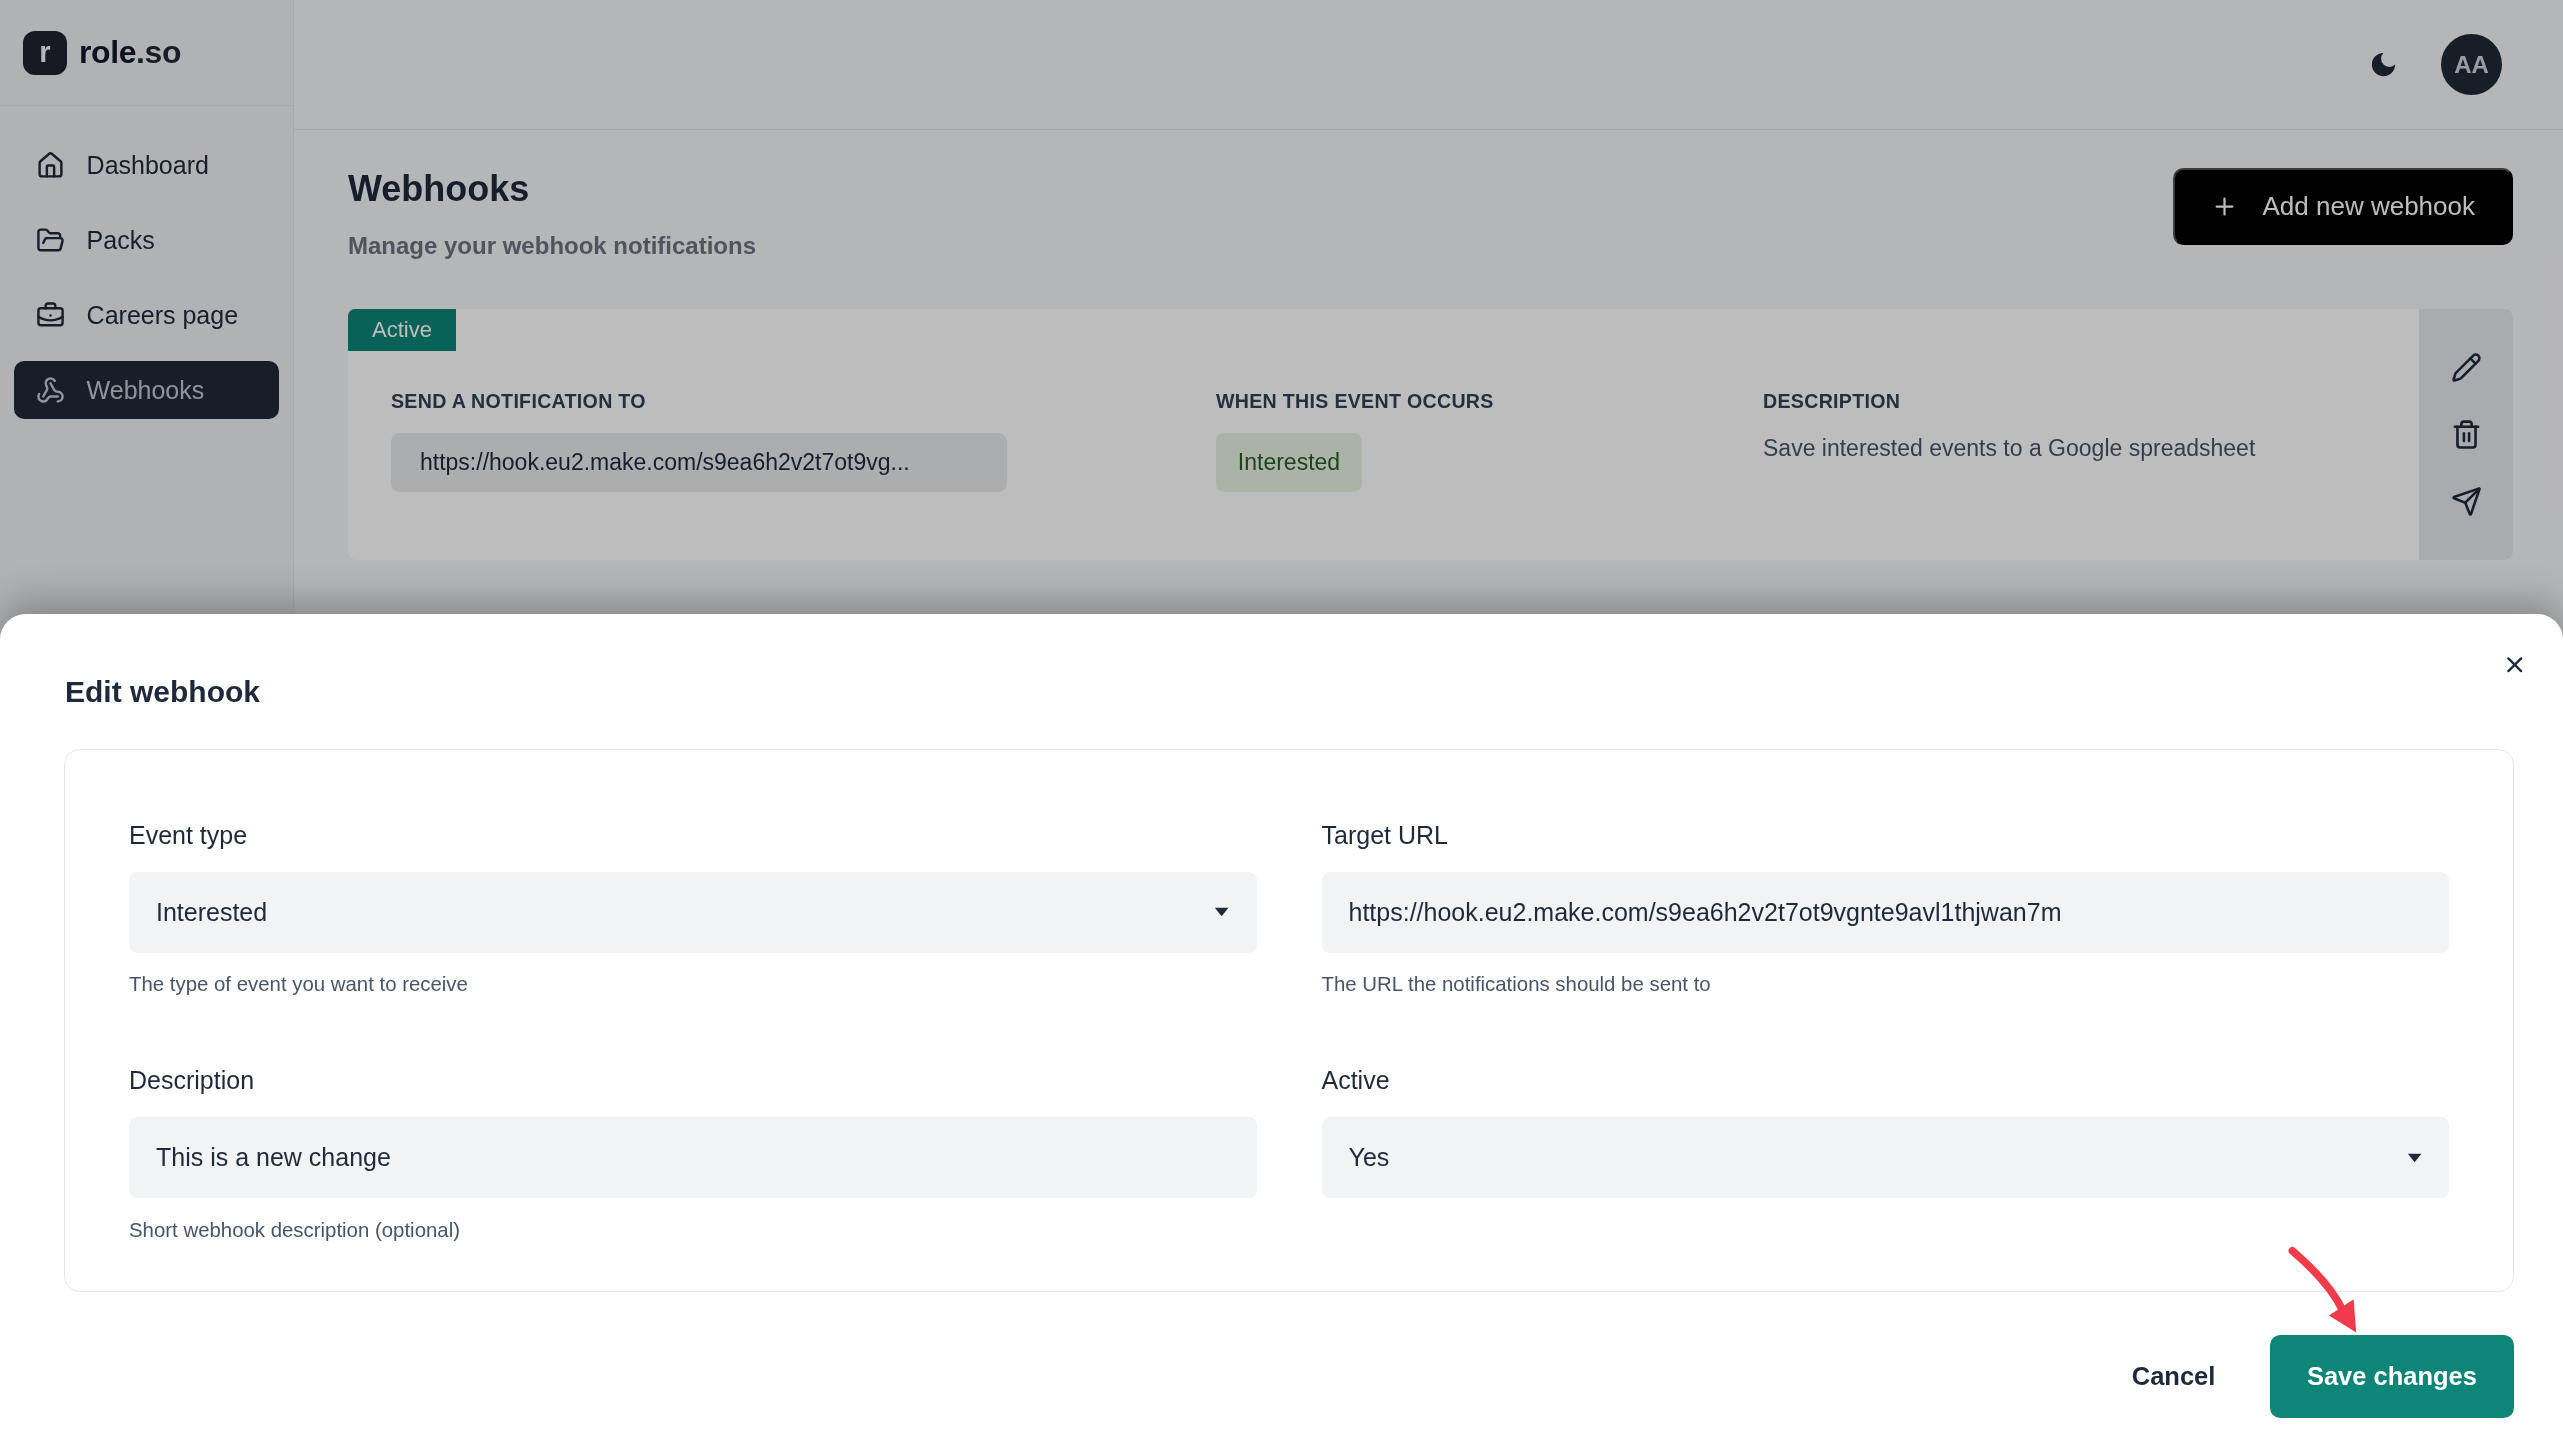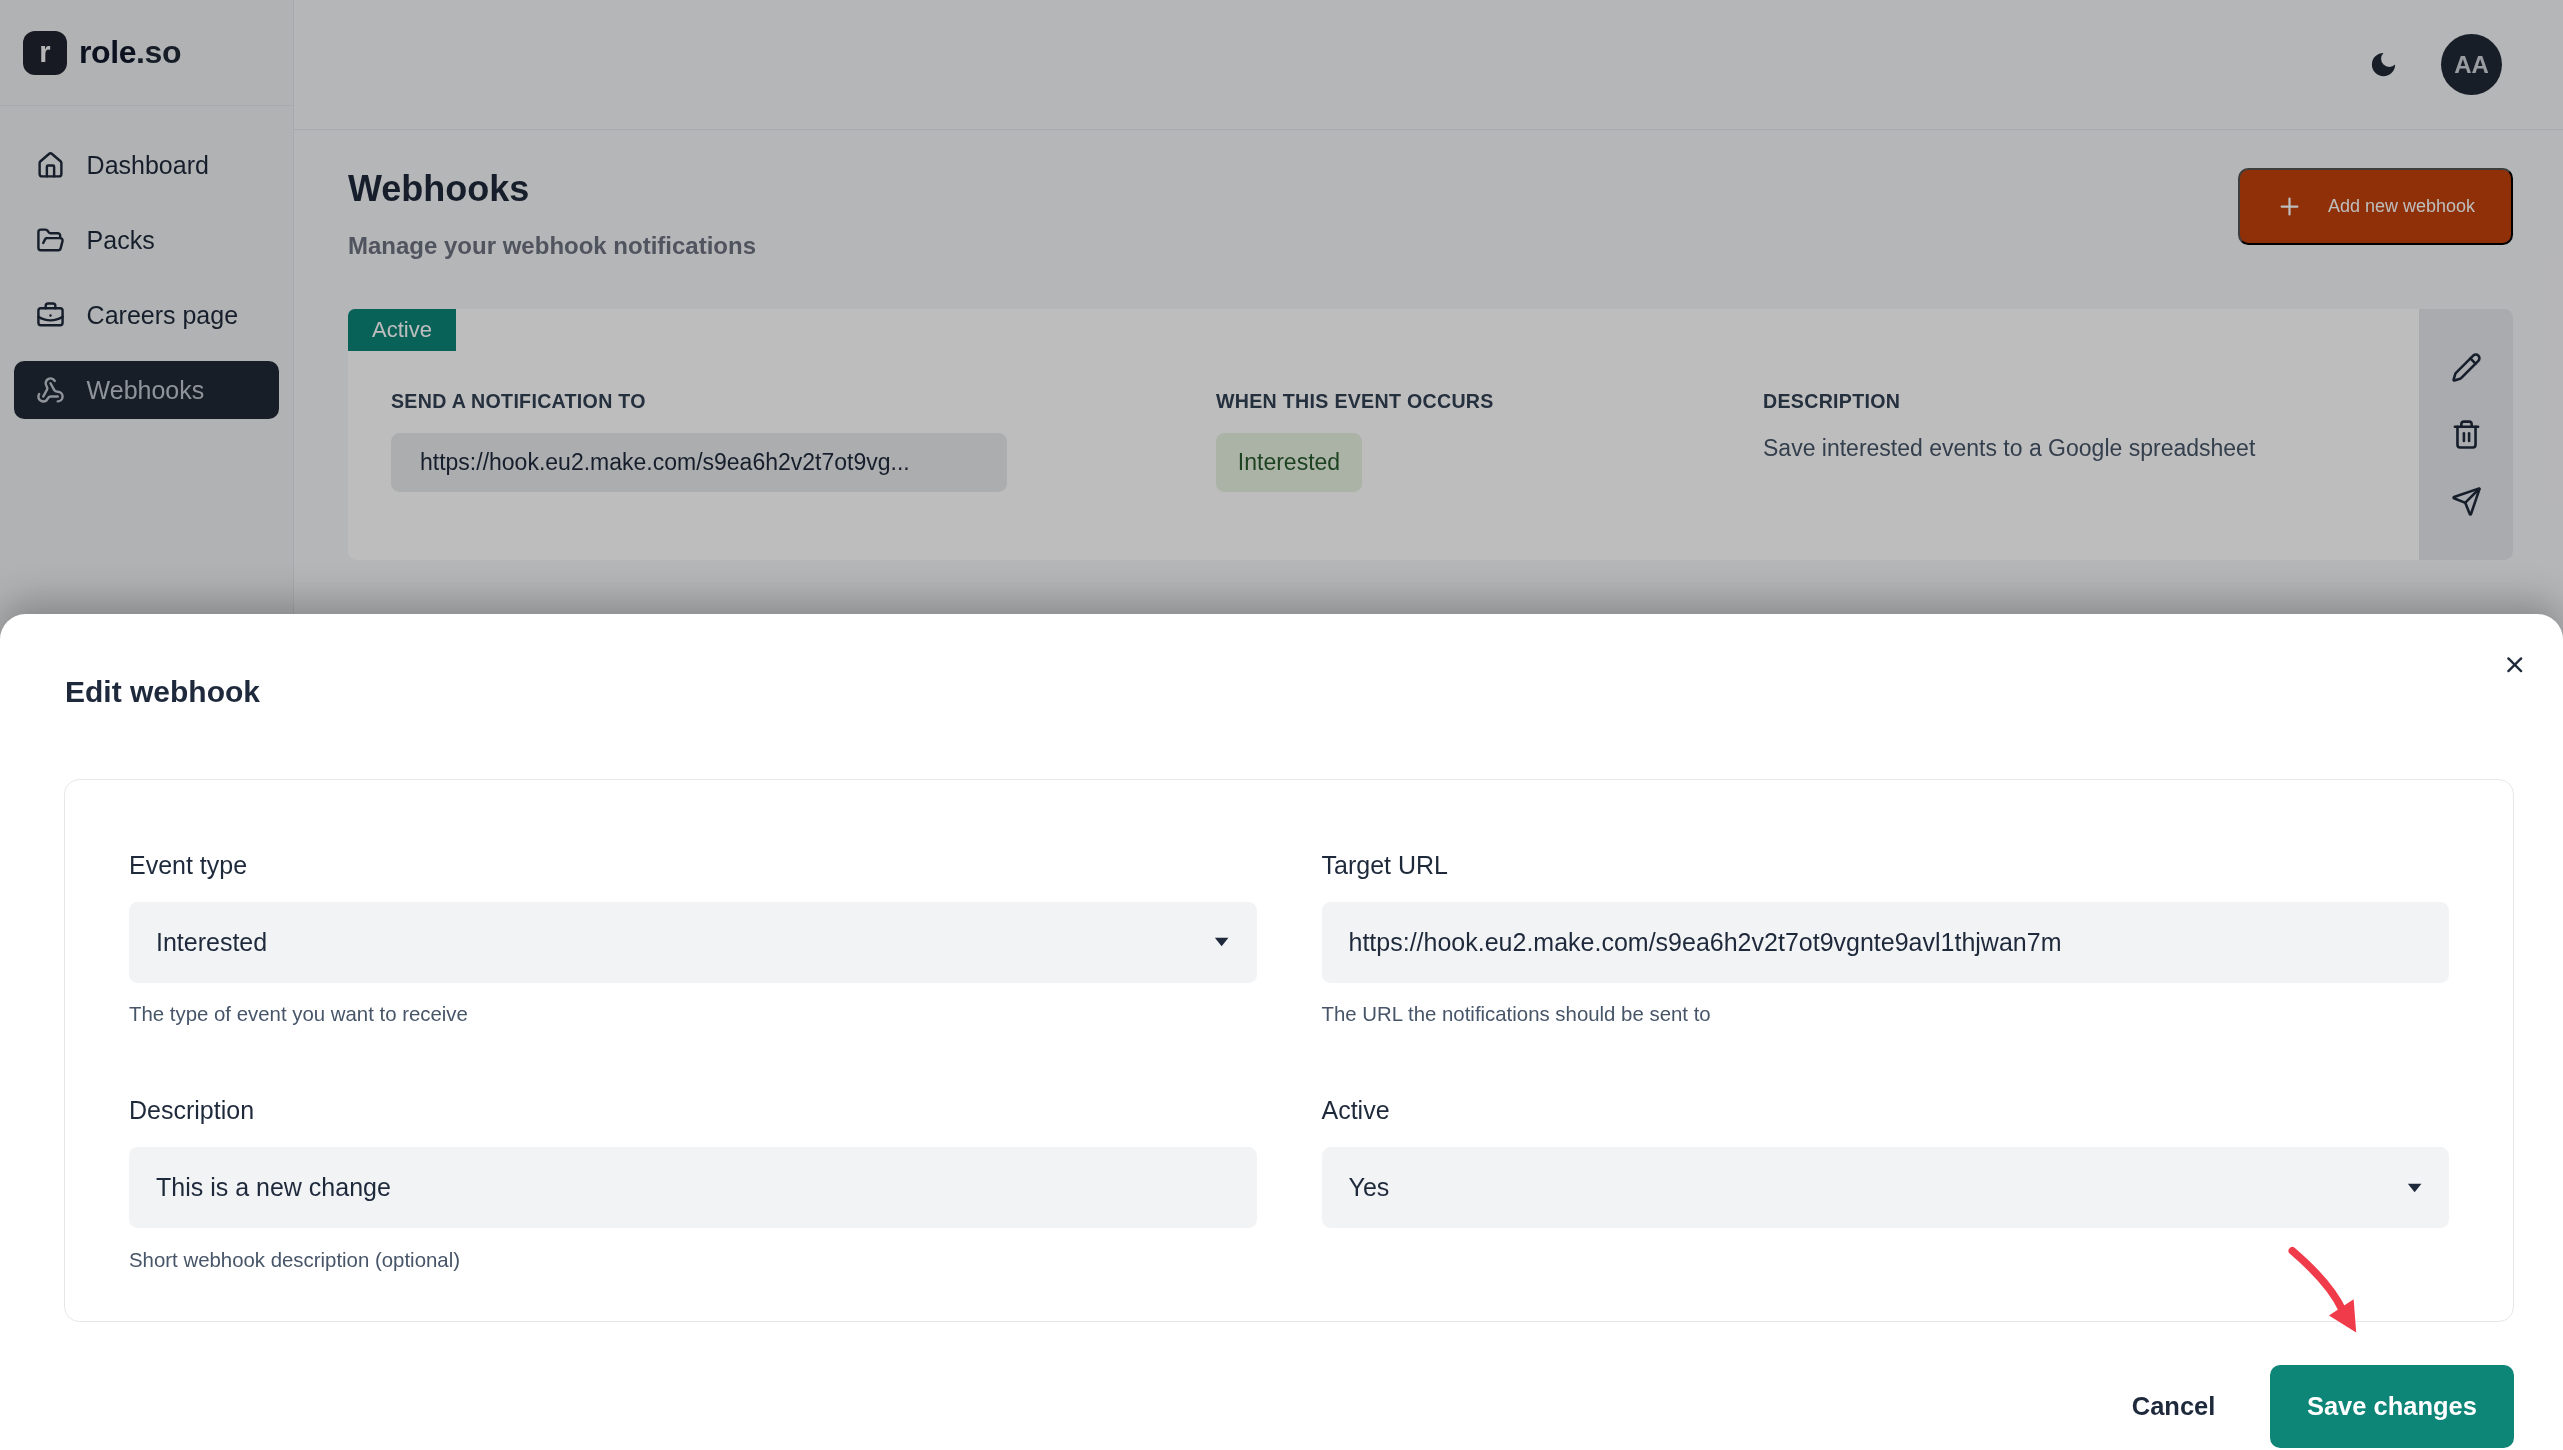--- a/index.html
+++ b/index.html
@@ -21,21 +21,21 @@
 
   .topbar { position:absolute; left:294px; right:0; top:0; height:130px; background:#f5f6f8; border-bottom:0.9px solid #e2e4e8; display:flex; align-items:center; justify-content:flex-end; gap:39px; padding-right:61px; }
   .moon-btn { width:37px; height:37px; display:flex; align-items:center; justify-content:center; cursor:pointer; }
   .moon-btn svg { width:31px; height:31px; fill:#1f2937; stroke:none; }
   .avatar { width:61px; height:61px; border-radius:50%; background:#1f2937; color:#cfd3d9; font-size:24px; font-weight:700; display:flex; align-items:center; justify-content:center; cursor:pointer; }
 
   .main { position:absolute; left:294px; right:0; top:107px; bottom:0; padding:61px 50px 0 54px; }
   .page-header { display:flex; justify-content:space-between; align-items:flex-start; }
   .page-title { font-size:36px; font-weight:700; color:#1e293b; }
   .page-subtitle { margin-top:22px; font-size:24px; color:#6b7280;font-weight:bold; }
-  .add-btn { display:flex; align-items:center; gap:25px; height:77px; padding:0 36px; border-radius:10.2px; background:#c2410c; color:#ffffff; font-size:18px; font-weight:500; cursor:pointer; }
+  .add-btn { display:flex; align-items:center; gap:25px; height:77px; padding:0 36px; border-radius:10.2px; background:#000000; color:#ffffff; font-size:26px; font-weight:500; cursor:pointer; }
   .add-btn svg { width:27px; height:27px; stroke:#ffffff; fill:none; stroke-width:2; stroke-linecap:round; }
 
   .webhook-card { position:relative; margin-top:49px; height:251px; background:#ffffff; border-radius:8.5px; }
   .status-badge { position:absolute; top:0; left:0; height:42px; padding:0 24px; background:#0d8577; color:#ffffff; font-size:22px; display:flex; align-items:center; border-radius:6.8px 0 0 0; }
   .card-cols { display:flex; padding:81px 0 0 43px; }
   .card-col-1 { width:825px; }
   .card-col-2 { width:547px; }
   .card-col-3 { flex:1; padding-right:111px; }
   .card-label { font-size:19.6px; font-weight:700; letter-spacing:0.3px; color:#334155; margin-bottom:20.4px; }
   .url-pill { width:616px; height:59px; background:#e8eaed; border-radius:8.5px; display:flex; align-items:center; padding:0 29px; font-size:23px; color:#1e293b; white-space:nowrap; overflow:hidden; }
@@ -46,21 +46,21 @@
   .rail-btn svg { width:31px; height:31px; stroke:#1e293b; fill:none; stroke-width:2; stroke-linecap:round; stroke-linejoin:round; }
 
   
   .dim-overlay { position:absolute; inset:0; background:rgba(0,0,0,0.26); z-index:40; }
 
   
   .modal { position:absolute; left:0; right:0; top:614px; bottom:0; background:#ffffff; border-radius:25.5px 25.5px 0 0; z-index:50; box-shadow:0 -12px 37px rgba(0,0,0,0.25); }
   .modal-close { position:absolute; top:27px; right:24px; width:48px; height:48px; display:flex; align-items:center; justify-content:center; cursor:pointer; }
   .modal-close svg { width:25.5px; height:25.5px; stroke:#1e293b; fill:none; stroke-width:2.2; stroke-linecap:round; }
   .modal-title { margin:61px 0 0 65px; font-size:30px; font-weight:700; color:#1e293b; }
-  .form-card { margin:70px 49px 0 64px; border:1.3px solid #e5e7eb; border-radius:15.3px; padding:71px 64px 49px 64px; }
+  .form-card { margin:40px 49px 0 64px; border:1.3px solid #e5e7eb; border-radius:15.3px; padding:71px 64px 49px 64px; }
   .form-grid { display:grid; grid-template-columns:1fr 1fr; column-gap:65px; row-gap:70px; }
   .field-label { font-size:25px; color:#1e293b; margin-bottom:22px; }
   .control { height:81px; background:#f2f3f5; border:none; border-radius:8.5px; display:flex; align-items:center; padding:0 27px; font-size:25px; color:#1e293b; width:100%; }
   input.control { outline:none; font-family:"Liberation Sans", sans-serif; }
   .select-control { justify-content:space-between; cursor:pointer; }
   .caret svg { width:15.3px; height:10.2px; fill:#1e293b; display:block; }
   .helper { margin-top:20.4px; font-size:20.4px; color:#475569; }
 
   .modal-footer { display:flex; justify-content:flex-end; align-items:center; gap:46px; margin-top:43px; padding-right:49px; }
   .cancel-btn { font-size:25.5px; font-weight:600; color:#1e293b; background:none; border:none; cursor:pointer; font-family:"Liberation Sans", sans-serif; padding:17px 8.5px; }

